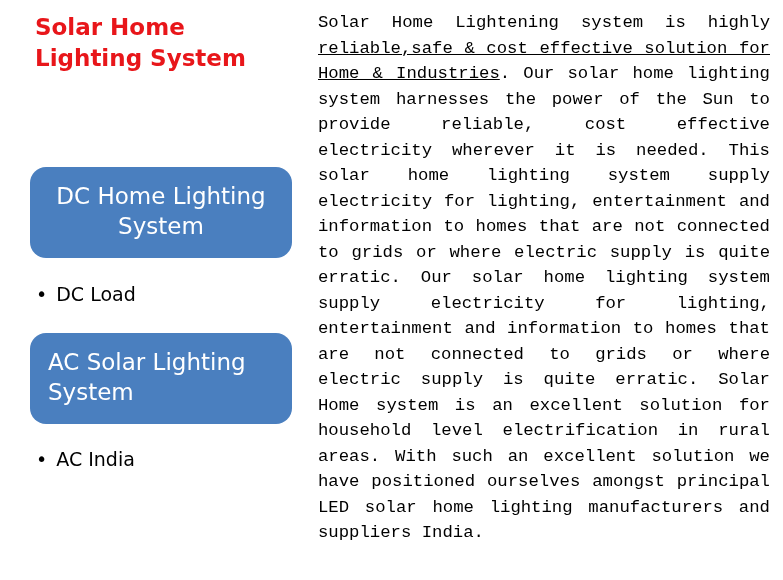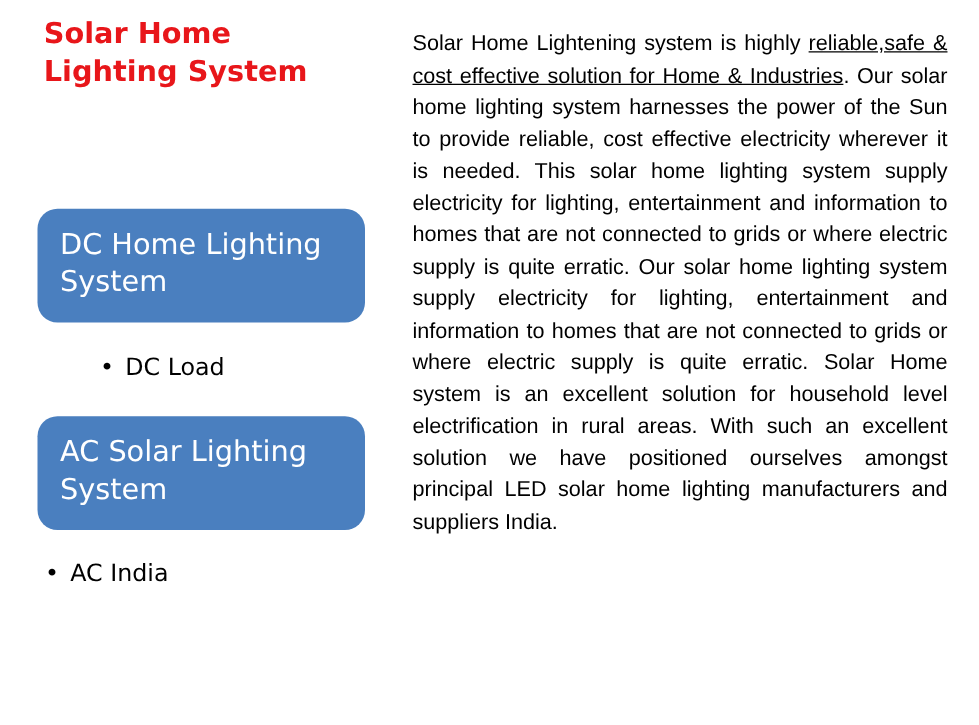--- a/index.html
+++ b/index.html
@@ -44,59 +44,59 @@
     background: #4a7fbf;
     border-radius: 16px;
     color: #ffffff;
     font-size: 23px;
     line-height: 1.32;
     padding: 14px 18px 16px 18px;
     box-sizing: border-box;
   }
   .pill-dc {
     top: 167px;
+    text-align: center;
   }
   .pill-ac {
     top: 333px;
   }
   .bullet {
     position: absolute;
     left: 36px;
     font-size: 19px;
     color: #000000;
     font-family: "DejaVu Sans", sans-serif;
   }
   .bullet .dot {
     display: inline-block;
     margin-right: 9px;
     font-size: 19px;
     line-height: 1;
     vertical-align: baseline;
   }
   .bullet-dc {
     top: 283px;
-    margin-left: 44px;
   }
   .bullet-ac {
     top: 448px;
   }
   .right-col {
     position: absolute;
     left: 318px;
     top: 10px;
     width: 452px;
   }
   .body-text {
     font-size: 17.3px;
     line-height: 1.475;
     color: #000000;
     text-align: justify;
     text-justify: inter-word;
-    font-family: Liberation Sans, sans-serif;
-    margin: 12px;
+    font-family: Liberation Mono, monospace;
+    margin: 0;
   }
   .underline-squiggle {
     text-decoration: underline;
     text-decoration-style: solid;
   }
 </style>
 </head>
 <body>
 
 <div class="page">

